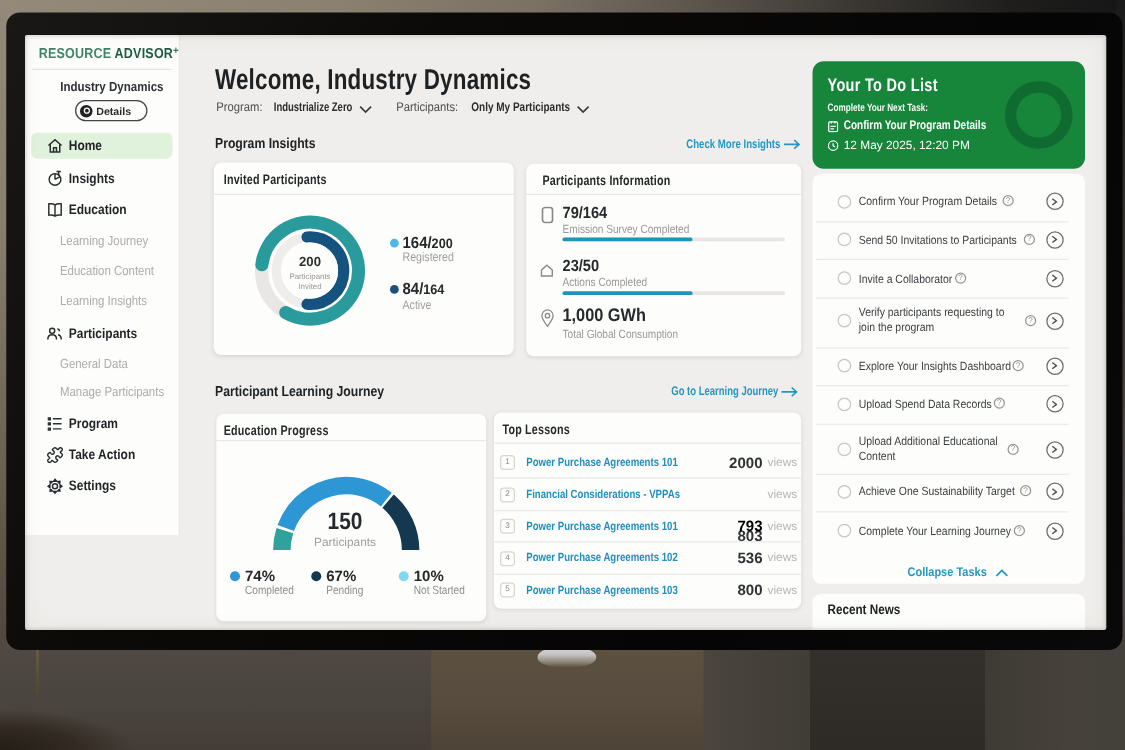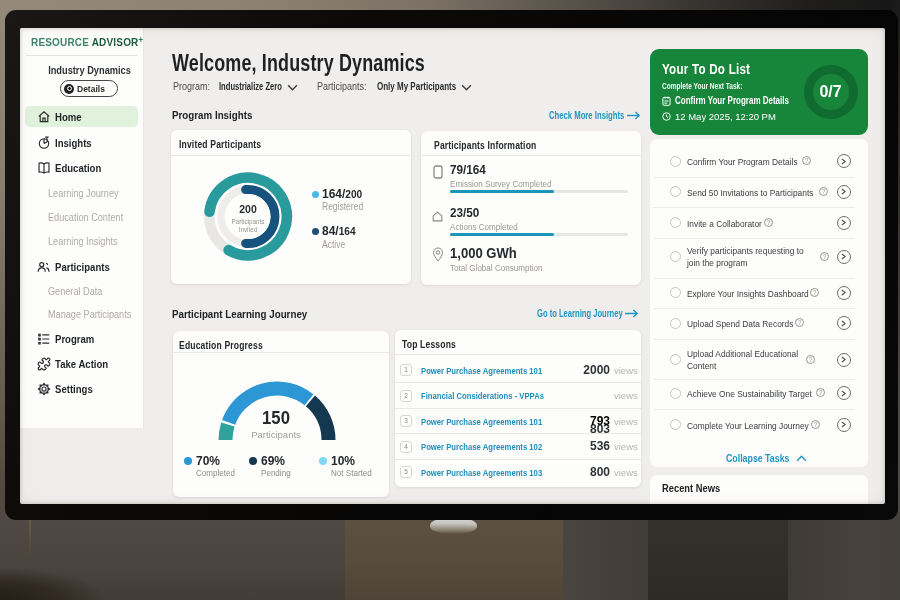--- a/index.html
+++ b/index.html
@@ -208,24 +208,24 @@
     <g transform="translate(65,62)">
       <path d="M-51.50 -0.00 A51.5 51.5 0 0 1 -49.12 -15.49" fill="none" stroke="#2fa29b" stroke-width="14"></path>
       <path d="M-48.39 -17.61 A51.5 51.5 0 0 1 32.06 -40.30" fill="none" stroke="#2d96d4" stroke-width="14"></path>
       <path d="M33.45 -39.16 A51.5 51.5 0 0 1 51.50 0.00" fill="none" stroke="#14384f" stroke-width="14"></path>
     </g>
   </svg>
   <div class="abs" style="left:206px;top:379px;width:100px;text-align:center;font-size:19px;font-weight:bold;color:#26292b;transform:scaleX(.88);">150</div>
   <div class="abs" style="left:206px;top:401px;width:100px;text-align:center;font-size:9.5px;color:#a09d9b;">Participants</div>
 
   <div class="abs" style="left:164px;top:429px;width:8px;height:8px;border-radius:50%;background:#2d96d4;"></div>
-  <div class="abs" style="left:176px;top:426px;font-size:12px;font-weight:bold;color:#26292b;">70%</div>
+  <div class="abs" style="left:176px;top:426px;font-size:12px;font-weight:bold;color:#26292b;">74%</div>
   <div class="abs" style="left:176px;top:439px;font-size:9.5px;color:#8f8c8a;transform:scaleX(.85);transform-origin:0 50%;white-space:nowrap;">Completed</div>
   <div class="abs" style="left:229px;top:429px;width:8px;height:8px;border-radius:50%;background:#14384f;"></div>
-  <div class="abs" style="left:241px;top:426px;font-size:12px;font-weight:bold;color:#26292b;">69%</div>
+  <div class="abs" style="left:241px;top:426px;font-size:12px;font-weight:bold;color:#26292b;">67%</div>
   <div class="abs" style="left:241px;top:439px;font-size:9.5px;color:#8f8c8a;transform:scaleX(.85);transform-origin:0 50%;white-space:nowrap;">Pending</div>
   <div class="abs" style="left:299px;top:429px;width:8px;height:8px;border-radius:50%;background:#7fd8f2;"></div>
   <div class="abs" style="left:311px;top:426px;font-size:12px;font-weight:bold;color:#26292b;">10%</div>
   <div class="abs" style="left:311px;top:439px;font-size:9.5px;color:#8f8c8a;transform:scaleX(.85);transform-origin:0 50%;white-space:nowrap;">Not Started</div>
 
   <div class="card" style="left:374.5px;top:302px;width:246.5px;height:157px;"></div>
   <div class="cardtitle" style="left:382px;top:309.5px;">Top Lessons</div>
   <div class="carddiv" style="left:374.5px;top:326px;width:246.5px;right:auto;"></div>
 
   <div class="abs" style="left:380px;top:336px;width:10px;height:10px;border:1px solid #d8d6d3;border-radius:3px;font-size:6.5px;color:#8a8784;text-align:center;line-height:10px;">1</div>
@@ -265,21 +265,20 @@
       <path d="M4 1 v3 M8 1 v3 M3 7 h6 M3 10 h4"></path>
     </svg>
   <div class="abs" style="left:655px;top:67px;font-size:10px;font-weight:bold;color:#fff;transform:scaleX(.8);transform-origin:0 50%;white-space:nowrap;">Confirm Your Program Details</div>
   <svg class="abs" style="left:642px;top:84px;" width="9" height="9" viewBox="0 0 12 12" fill="none" stroke="#fff" stroke-width="1.3">
       <circle cx="6" cy="6" r="5"></circle>
       <path d="M6 3.5 V6 L8 7.5"></path>
     </svg>
   <div class="abs" style="left:655px;top:83px;font-size:9.5px;color:#fff;white-space:nowrap;">12 May 2025, 12:20 PM</div>
 
   <div class="abs" style="left:783.5px;top:37px;width:54px;height:54px;border-radius:50%;border:9.5px solid #0f6b2f;box-sizing:border-box;"></div>
-  <div class="abs" style="left:783.5px;top:37px;width:54px;height:54px;text-align:center;line-height:54px;font-size:16px;font-weight:bold;color:#fff;">0/7</div>
 
   <div class="abs white" style="left:630px;top:111px;width:218px;height:328px;border-radius:7px;"></div>
 
   <div class="abs" style="left:650px;top:127.5px;width:11px;height:11px;border-radius:50%;border:1.4px solid #c9c6c3;box-sizing:border-box;"></div>
   <div class="abs" style="left:667px;top:128px;font-size:9.5px;font-weight:500;color:#3a3d3f;transform:scaleX(.88);transform-origin:0 50%;white-space:nowrap;">Confirm Your Program Details</div>
   <div class="abs" style="left:782px;top:128px;width:9px;height:9px;border-radius:50%;border:1px solid #97948f;box-sizing:border-box;font-size:6.5px;color:#97948f;text-align:center;line-height:8px;">?</div>
   <div class="abs" style="left:816.5px;top:126px;width:14px;height:14px;border-radius:50%;border:1.2px solid #6f6c69;box-sizing:border-box;"></div>
   <svg class="abs" style="left:821px;top:129.5px;" width="5" height="7" viewBox="0 0 6 8" fill="none" stroke="#555250" stroke-width="1.4">
       <path d="M1 1 L5 4 L1 7"></path>
     </svg>

